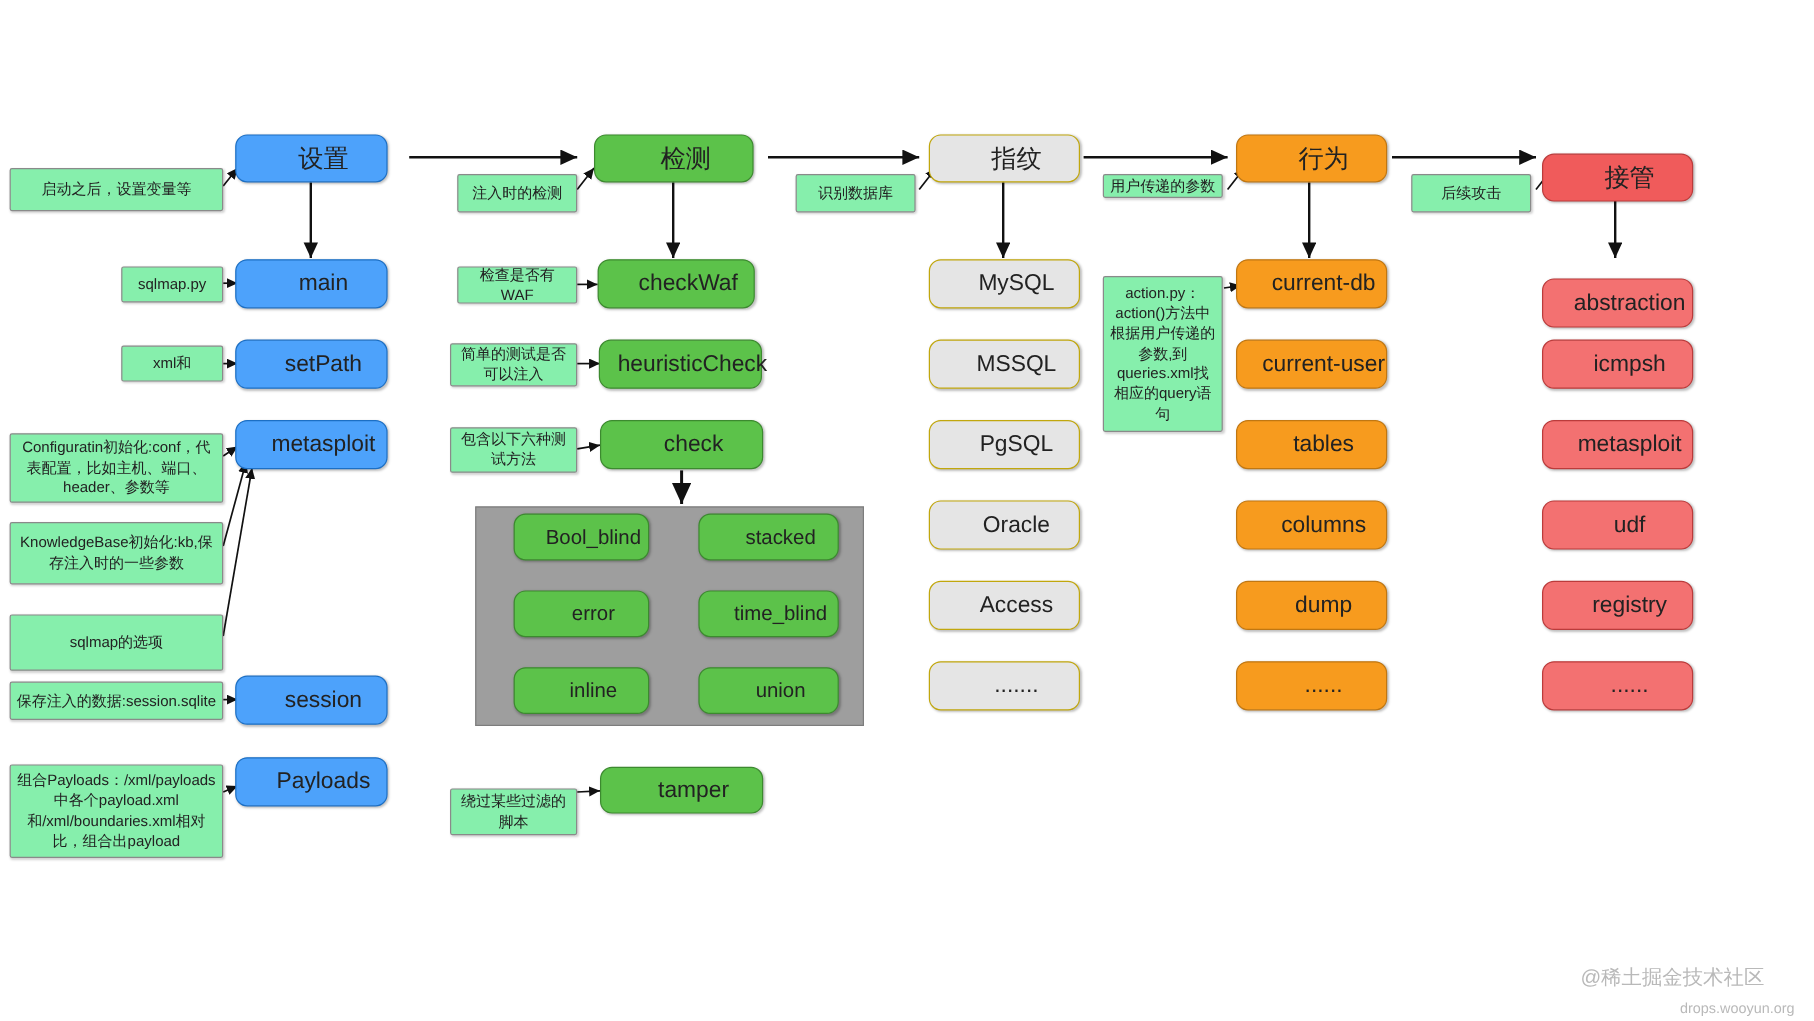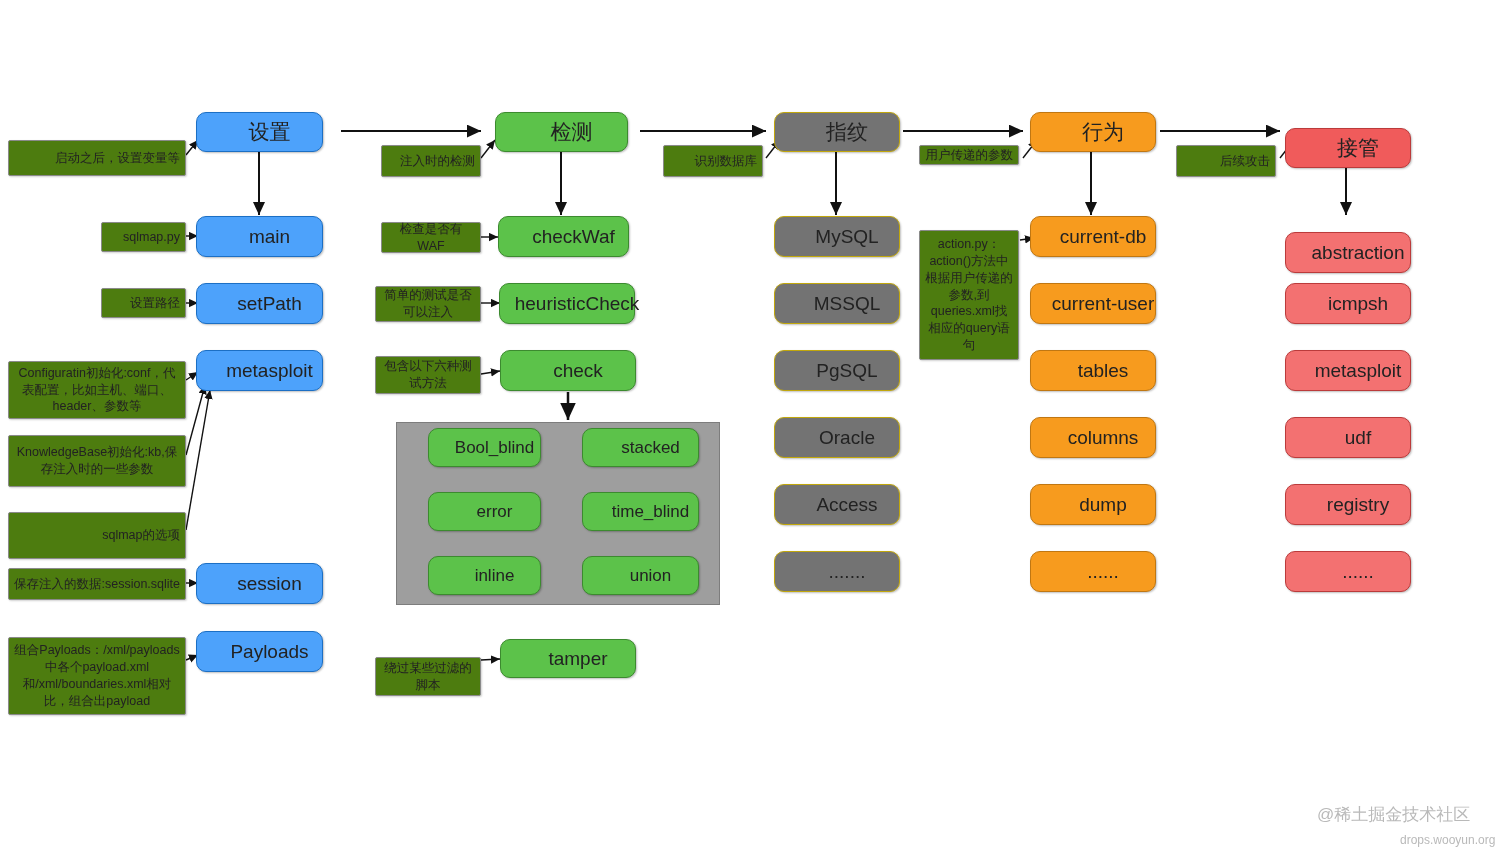--- a/index.html
+++ b/index.html
@@ -39,34 +39,34 @@
     color: #222;
     font-size: 19px;
     box-shadow: 1px 1px 2px rgba(0,0,0,0.25);
     padding-left: 20px;
   }
   .node.head {
     font-size: 21px;
   }
   .blue   { background: #4da2fb; border-color: #1c6fc4; }
   .green  { background: #5cc24a; border-color: #3c8a2f; }
-  .yellow { background: #737373; border-color: #c1a70d; }
+  .yellow { background: #e5e5e5; border-color: #c1a70d; }
   .orange { background: #f79b1e; border-color: #c07712; }
   .red    { background: #f05b5b; border-color: #bb3b3b; }
   .redlight { background: #f37171; border-color: #bb3b3b; }
 
   .note {
     position: absolute;
-    background: #4d7c0f;
+    background: #86efac;
     border: 1px solid #8a8a8a;
     border-radius: 2px;
     box-sizing: border-box;
     display: flex;
     align-items: center;
-    justify-content: flex-end;
+    justify-content: center;
     text-align: center;
     font-size: 12.5px;
     line-height: 1.35;
     color: #222;
     padding: 3px 5px;
     box-shadow: 1px 1px 2px rgba(0,0,0,0.18);
   }
   .greybox {
     position: absolute;
     background: #9e9e9e;
@@ -144,21 +144,21 @@
     <span>main</span>
   </div>
   <div class="note" style="left:101px; top:222px; width:85px; height:30px;">
     <span>sqlmap.py</span>
   </div>
 
   <div class="node blue" style="left:196px; top:283px; width:127px; height:41px;">
     <span>setPath</span>
   </div>
   <div class="note" style="left:101px; top:288px; width:85px; height:30px;">
-    <span>设置路径</span>
+    <span>xml和</span>
   </div>
 
   <div class="node blue" style="left:196px; top:350px; width:127px; height:41px;">
     <span>metasploit</span>
   </div>
   <div class="note" style="left:8px; top:361px; width:178px; height:58px;">
     <span>Configuratin初始化:conf，代表配置，比如主机、端口、header、参数等</span>
   </div>
   <div class="note" style="left:8px; top:435px; width:178px; height:52px;">
     <span>KnowledgeBase初始化:kb,保存注入时的一些参数</span>

